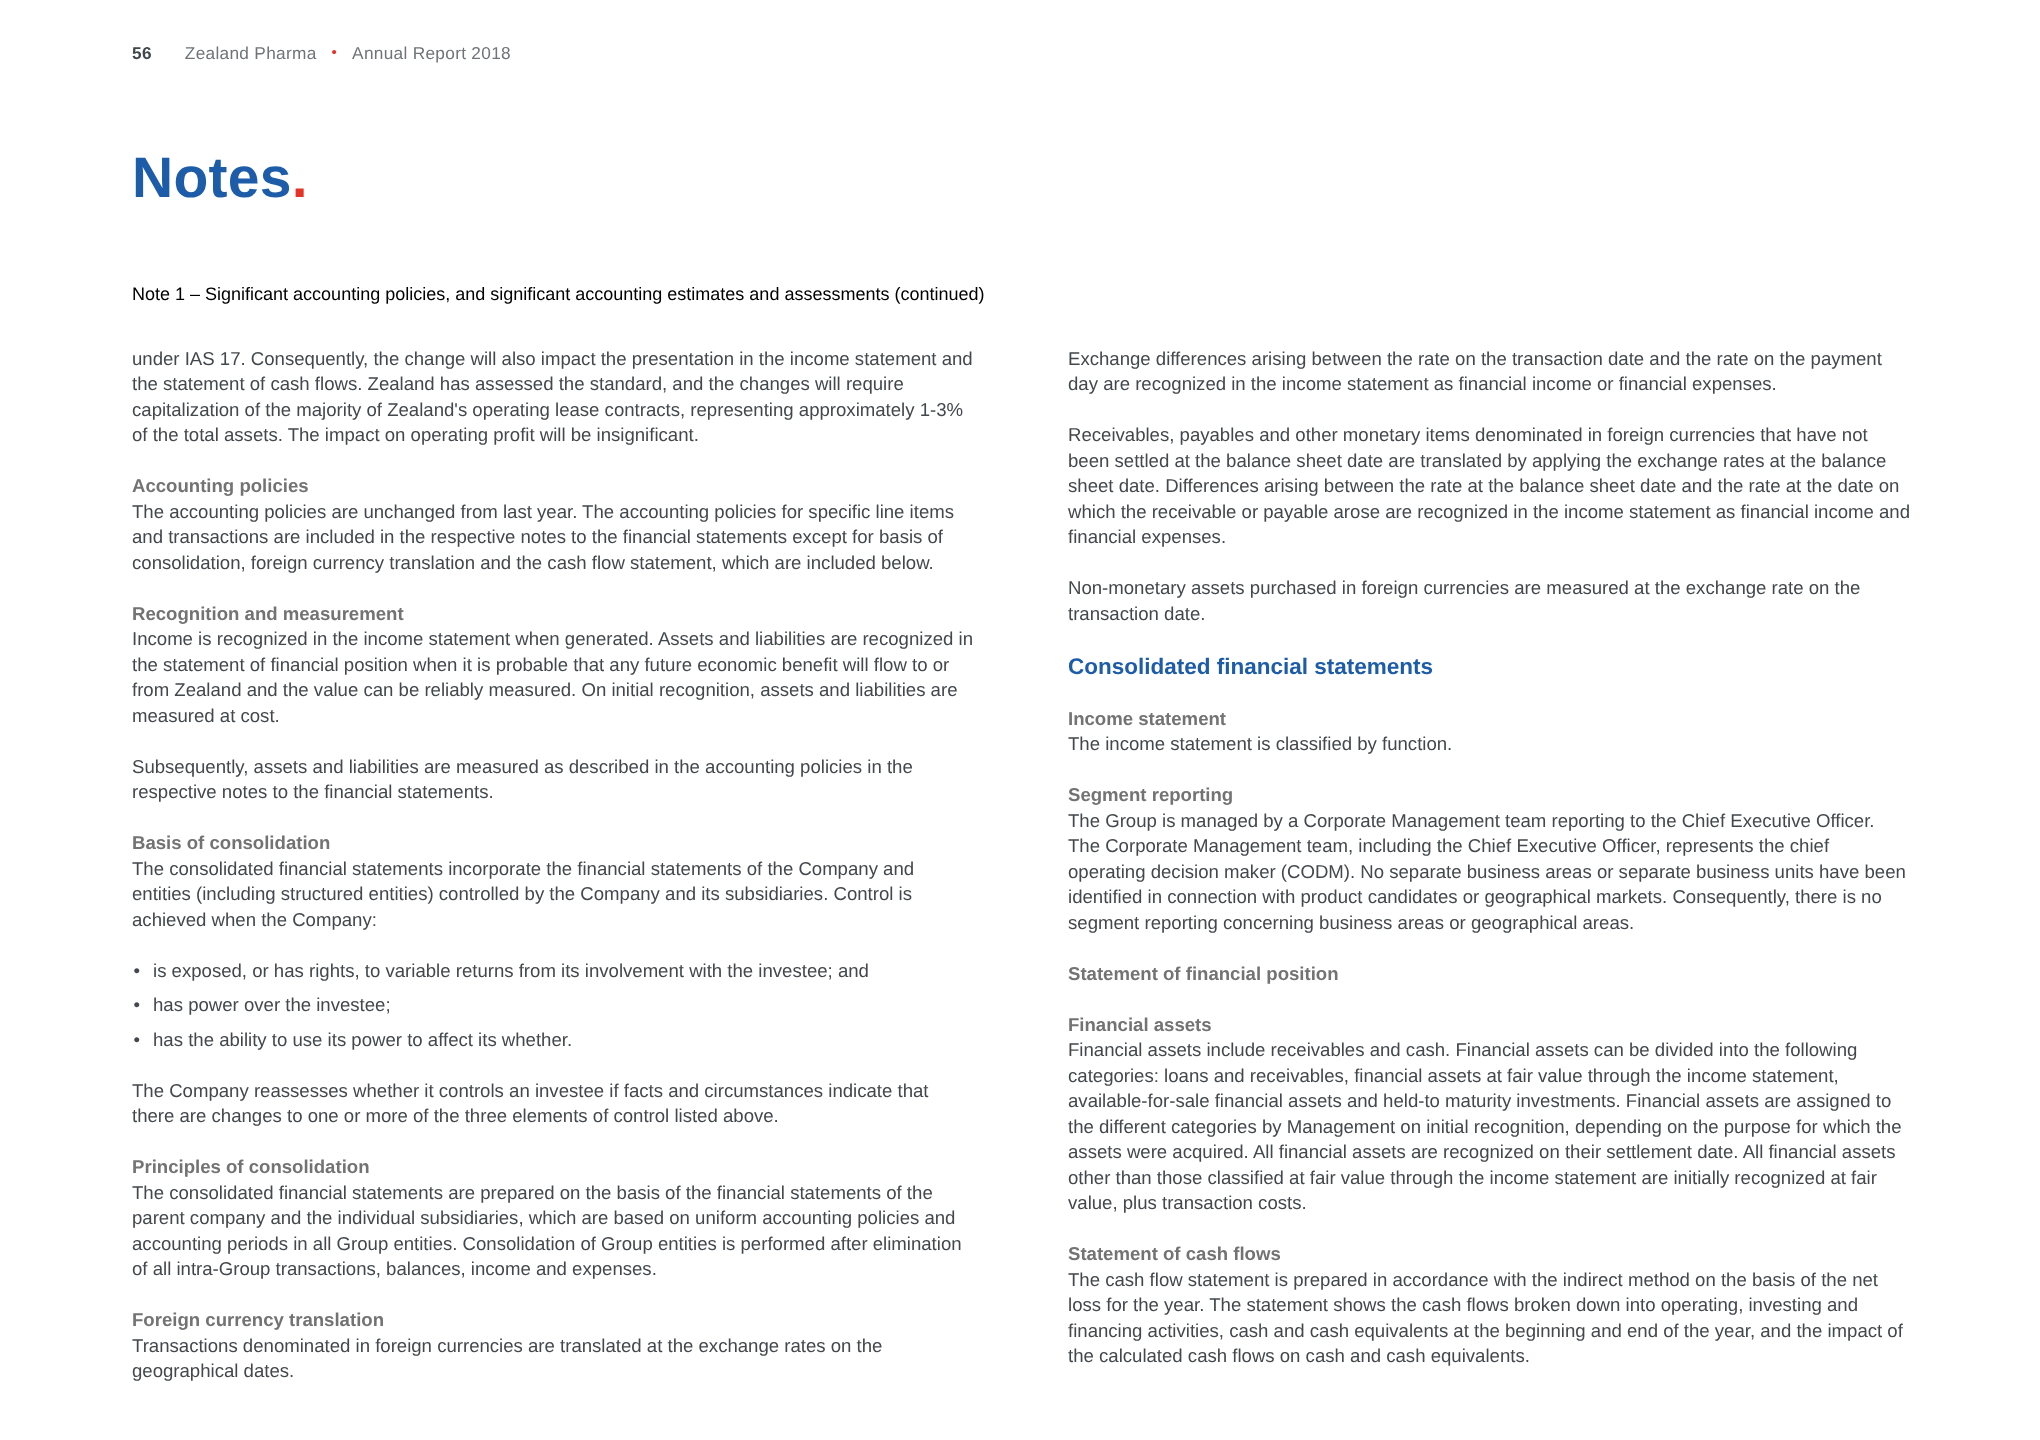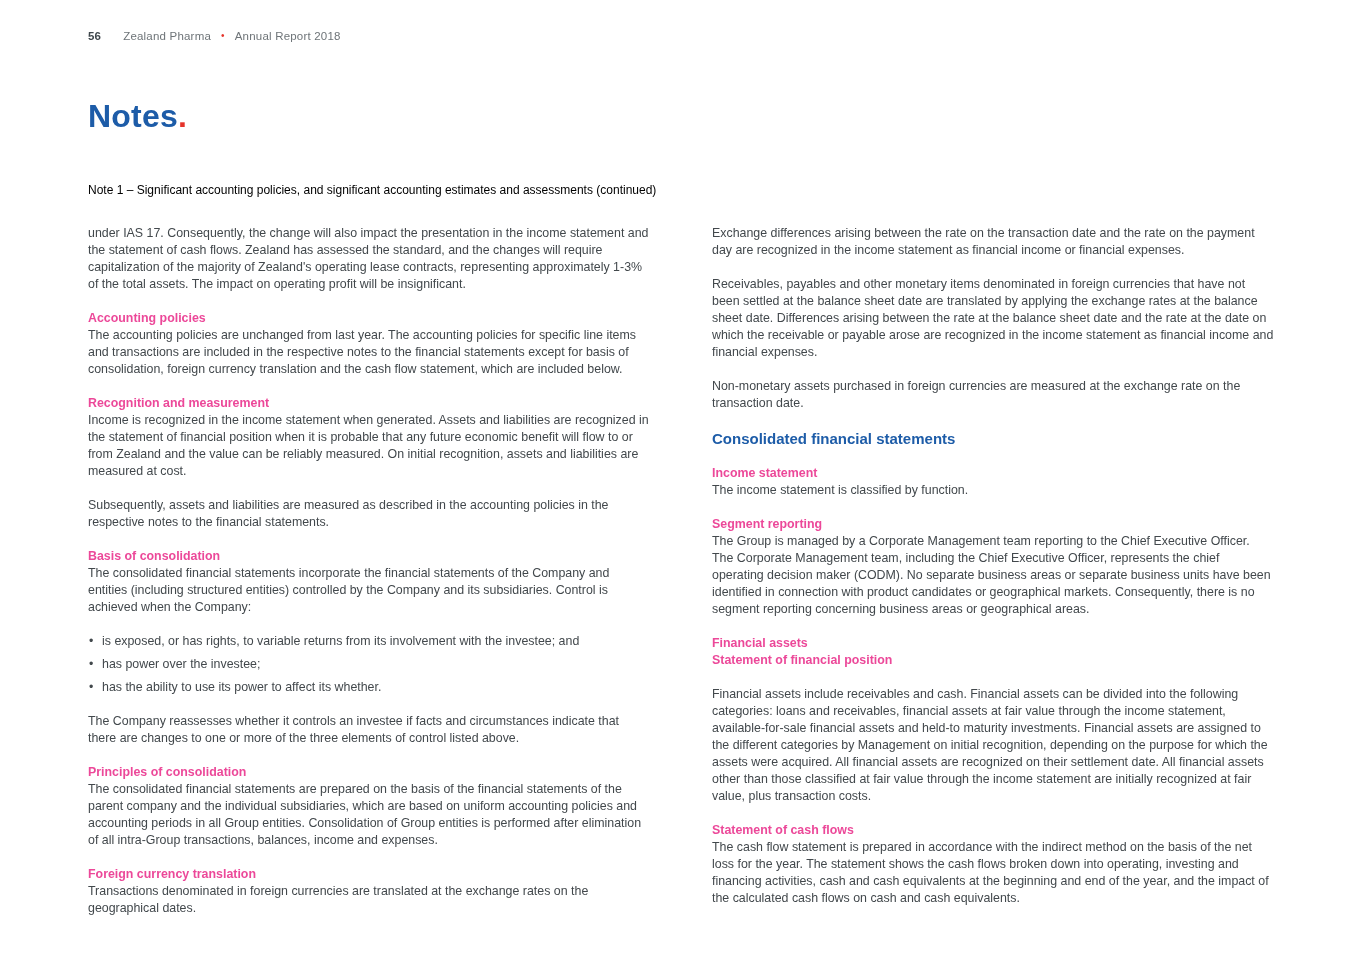--- a/index.html
+++ b/index.html
@@ -21,21 +21,21 @@
     display: flex; align-items: baseline;
     font-size: 11.5px; color: #6e7478;
     letter-spacing: 0.2px;
   }
   .page-num { font-weight: bold; color: #3f474c; margin-right: 22px; }
   .brand { margin-right: 10px; }
   .sep-dot { color: #e5332a; font-size: 10px; margin-right: 10px; position: relative; top: -1px; }
   
   .title {
     margin-top: 56px;
-    font-size: 32px; font-weight: bold;
+    font-size: 38px; font-weight: bold;
     color: #1d5ca8; letter-spacing: 0.2px;
   }
   .title .red { color: #e5332a; }
   
   .note-heading {
     margin-top: 48px;
     font-size: 12px; font-weight: normal;
     color: #000000;
   }
   
@@ -44,21 +44,21 @@
     margin-top: 28px;
   }
   .col { flex: 1 1 0; min-width: 0; }
   .p {
     font-size: 12.4px; line-height: 17px;
     margin-bottom: 17px;
     text-align: left;
   }
   .subhead {
     font-size: 12.4px; line-height: 17px;
-    font-weight: bold; color: #ec4899;
+    font-weight: bold; color: #737373;
     margin-bottom: 0;
   }
   .subhead.spaced { margin-bottom: 17px; }
   .sectionhead {
     font-size: 15px; line-height: 19px;
     font-weight: bold; color: #1d5ca8;
     margin-bottom: 17px; margin-top: 4px;
   }
   ul.bullets {
     list-style: none;
@@ -128,23 +128,23 @@
       <p class="p">Non-monetary assets purchased in foreign currencies are measured at the exchange rate on the transaction date.</p>
 
       <h3 class="sectionhead">Consolidated financial statements</h3>
 
       <h3 class="subhead">Income statement</h3>
       <p class="p">The income statement is classified by function.</p>
 
       <h3 class="subhead">Segment reporting</h3>
       <p class="p">The Group is managed by a Corporate Management team reporting to the Chief Executive Officer. The Corporate Management team, including the Chief Executive Officer, represents the chief operating decision maker (CODM). No separate business areas or separate business units have been identified in connection with product candidates or geographical markets. Consequently, there is no segment reporting concerning business areas or geographical areas.</p>
 
+      <h3 class="subhead spaced">Statement of financial position</h3>
+
       <h3 class="subhead">Financial assets</h3>
-
-      <h3 class="subhead spaced">Statement of financial position</h3>
       <p class="p">Financial assets include receivables and cash. Financial assets can be divided into the following categories: loans and receivables, financial assets at fair value through the income statement, available-for-sale financial assets and held-to maturity investments. Financial assets are assigned to the different categories by Management on initial recognition, depending on the purpose for which the assets were acquired. All financial assets are recognized on their settlement date. All financial assets other than those classified at fair value through the income statement are initially recognized at fair value, plus transaction costs.</p>
 
       <h3 class="subhead">Statement of cash flows</h3>
       <p class="p">The cash flow statement is prepared in accordance with the indirect method on the basis of the net loss for the year. The statement shows the cash flows broken down into operating, investing and financing activities, cash and cash equivalents at the beginning and end of the year, and the impact of the calculated cash flows on cash and cash equivalents.</p>
     </div>
 
   </div>
 </div>
 
 </body></html>

